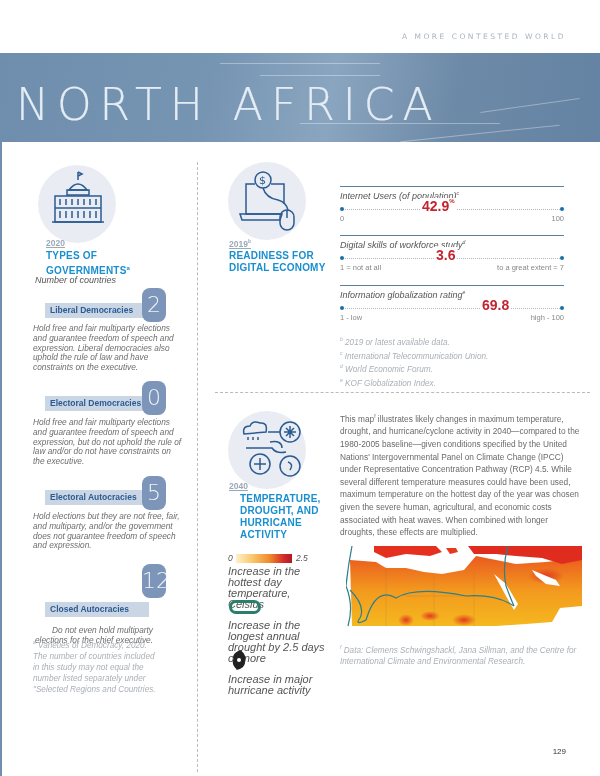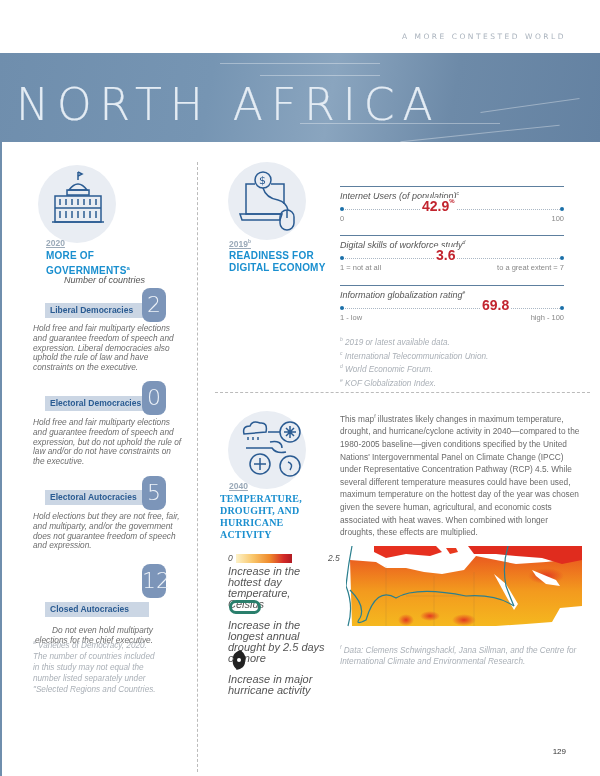--- a/index.html
+++ b/index.html
@@ -95,24 +95,24 @@
     <line x1="21" y1="41" x2="21" y2="48"></line>
     <line x1="27" y1="41" x2="27" y2="48"></line>
     <line x1="33" y1="41" x2="33" y2="48"></line>
     <line x1="39" y1="41" x2="39" y2="48"></line>
     <line x1="45" y1="41" x2="45" y2="48"></line>
   <line x1="1" y1="52" x2="53" y2="52"></line>
 </svg>
 
 <div class="year" style="left:46px;top:238px;">2020</div>
 <div class="section-title" style="left:46px;top:250px;">
-  <div>MORE OF</div>
+  <div>TYPES OF</div>
   <div><span>GOVERNMENTS</span><sup>a</sup></div>
 </div>
-<div class="subtitle" style="left:64px;top:275px;">Number of countries</div>
+<div class="subtitle" style="left:35px;top:275px;">Number of countries</div>
 
 <div class="gov-bar" style="top:303px;">
   <span class="gov-label">Liberal Democracies</span>
 </div>
 <div class="gov-badge" style="left:142px;top:288px;">2</div>
 <div class="gov-desc" style="top:324px;">Hold free and fair multiparty elections and guarantee freedom of speech and expression. Liberal democracies also uphold the rule of law and have constraints on the executive.</div>
 
 <div class="gov-bar" style="top:396px;">
   <span class="gov-label">Electoral Democracies</span>
 </div>
@@ -198,32 +198,32 @@
     <line x1="20" y1="19" x2="20" y2="22"></line>
   <circle cx="52" cy="14" r="10"></circle>
     <path d="M52 8 V20 M46 14 H58 M48 10 L56 18 M56 10 L48 18"></path>
   <path d="M30 14 H42 M32 24 Q44 22 44 30 M8 30 H34 Q38 36 48 34"></path>
   <circle cx="22" cy="46" r="10"></circle>
     <path d="M22 40 V52 M16 46 H28"></path>
   <circle cx="52" cy="48" r="10"></circle>
     <path d="M50 44 Q56 46 52 52"></path>
 </svg>
 <div class="year" style="left:229px;top:481px;">2040</div>
-<div class="section-title" style="left:220px;top:493px;font-family:Liberation Serif, serif;">
+<div class="section-title" style="left:240px;top:493px;">
   <div>TEMPERATURE,</div>
   <div>DROUGHT, AND</div>
   <div>HURRICANE</div>
   <div>ACTIVITY</div>
 </div>
 
 <div class="para"><span>This map</span><sup>f</sup><span> illustrates likely changes in maximum temperature, drought, and hurricane/cyclone activity in 2040—compared to the 1980-2005 baseline—given conditions specified by the United Nations' Intergovernmental Panel on Climate Change (IPCC) under Representative Concentration Pathway (RCP) 4.5. While several different temperature measures could have been used, maximum temperature on the hottest day of the year was chosen given the severe human, agricultural, and economic costs associated with heat waves. When combined with longer droughts, these effects are multiplied.</span></div>
 
 <div class="legend-num" style="left:228px;top:553px;">0</div>
 <div class="legend-scale" style="left:236px;width:56px;"></div>
-<div class="legend-num" style="left:296px;top:553px;margin-left:32px;">2.5</div>
+<div class="legend-num" style="left:296px;top:553px;">2.5</div>
 <div class="legend-text" style="top:566px;width:100px;">Increase in the hottest day temperature, Celsius</div>
 <div class="drought-oval"></div>
 <div class="legend-text" style="top:620px;width:105px;">Increase in the longest annual drought by 2.5 days or more</div>
 <svg class="icon-svg" style="left:230px;top:650px;" width="18" height="20" viewBox="0 0 18 20">
   <path d="M9 6 C4 6 2 10 3 14 C4 18 8 19 6 20 C12 19 15 16 15 12 C15 8 12 6 9 6 Z" fill="#222"></path>
   <path d="M9 14 C14 14 16 10 15 6 C14 2 10 1 12 0 C6 1 3 4 3 8" fill="#222"></path>
   <circle cx="9" cy="10" r="2" fill="#fff"></circle>
 </svg>
 <div class="legend-text" style="top:674px;width:90px;">Increase in major hurricane activity</div>
 

